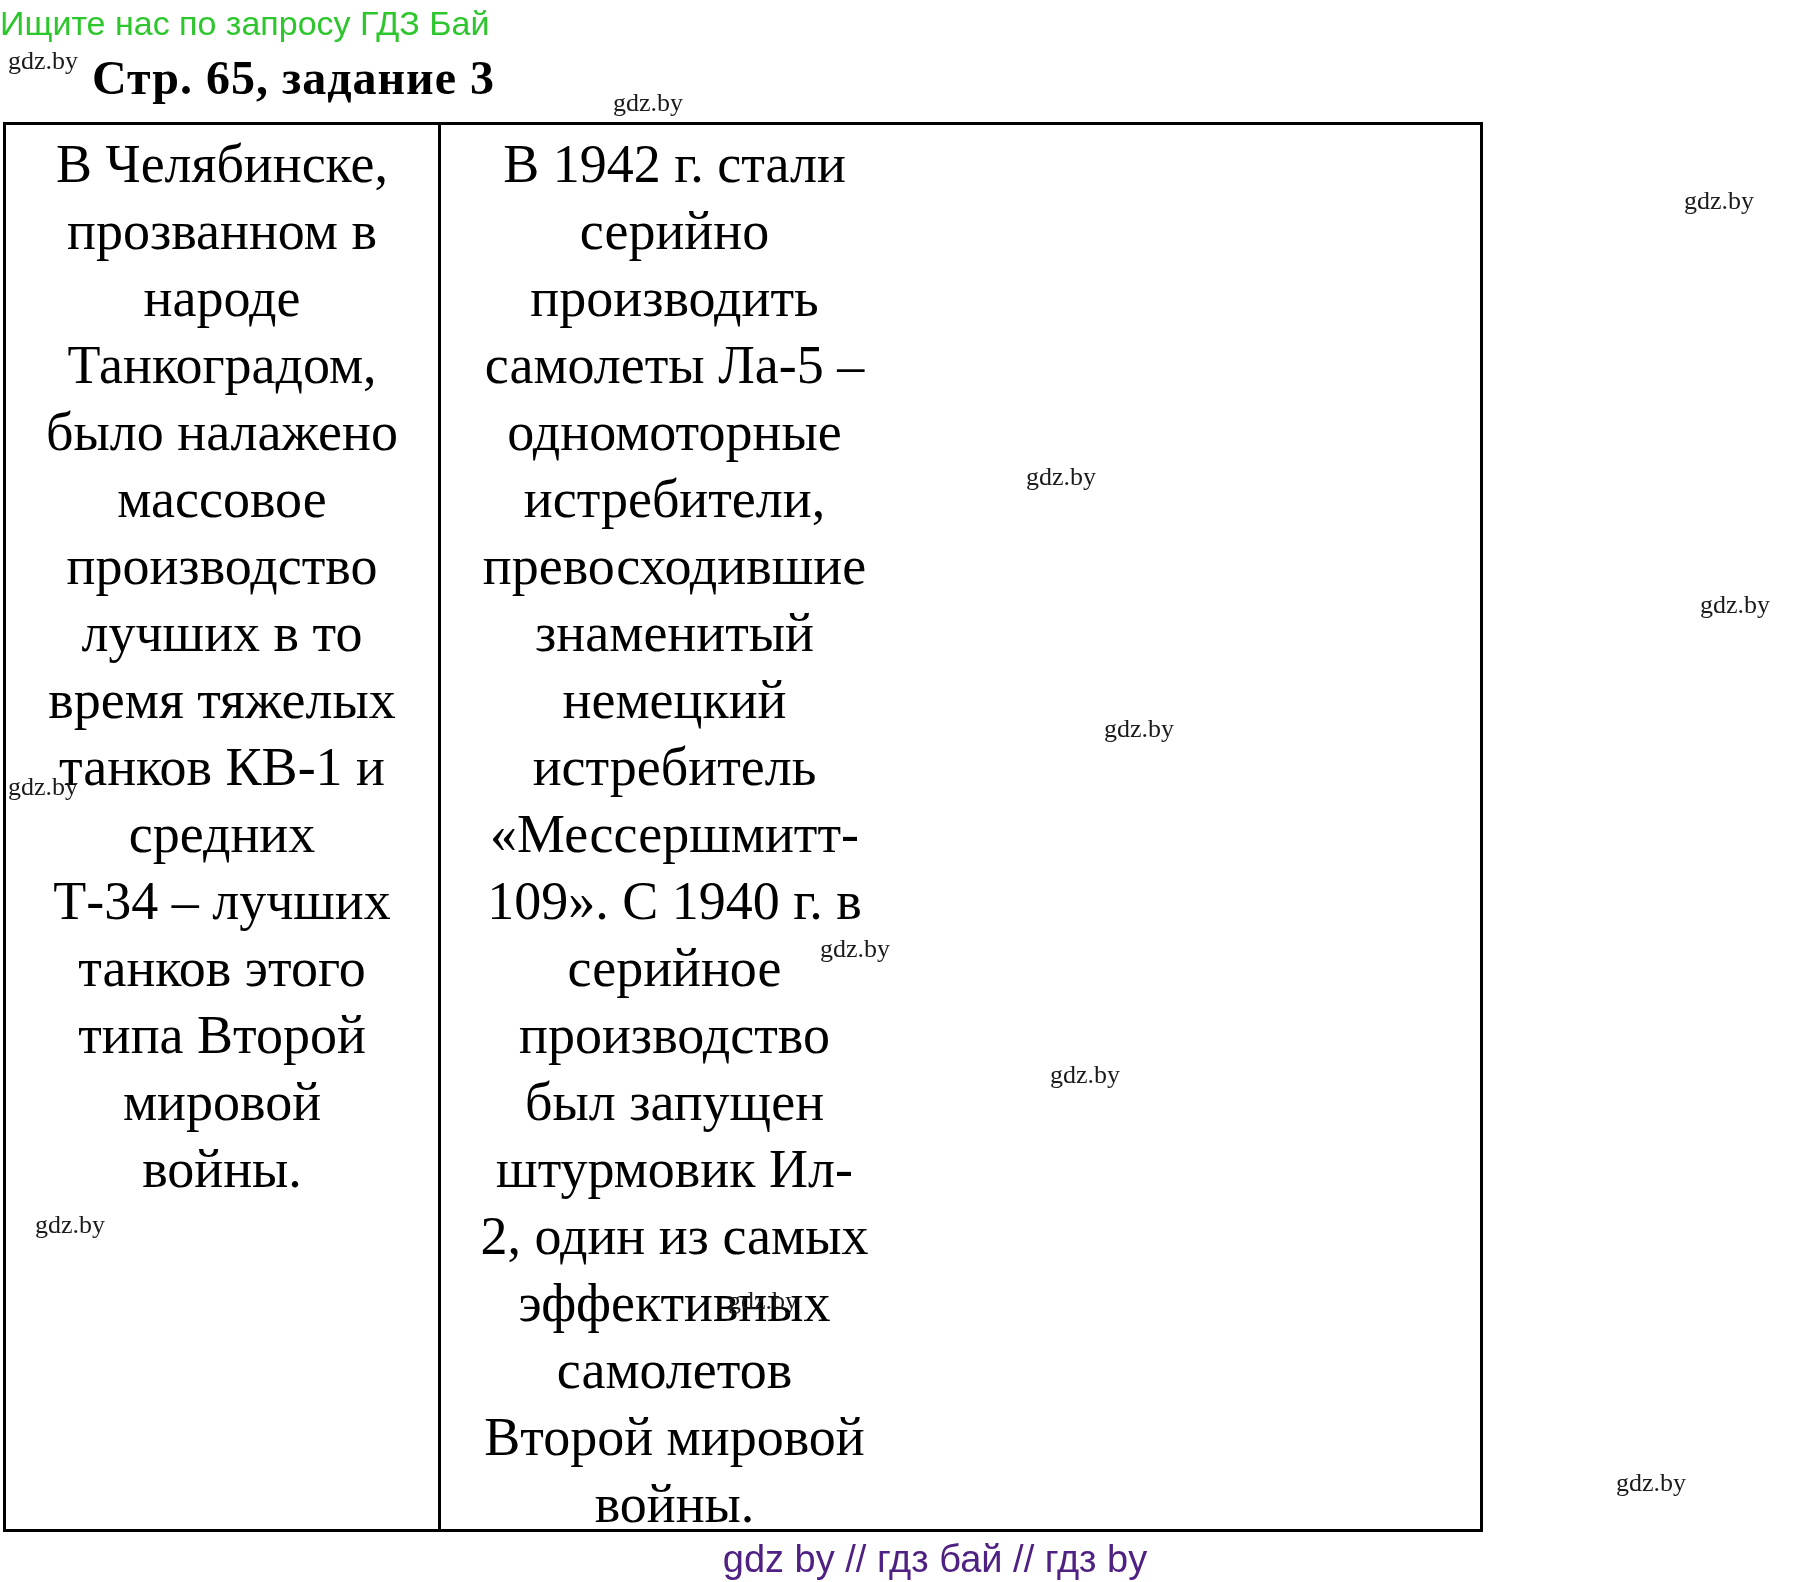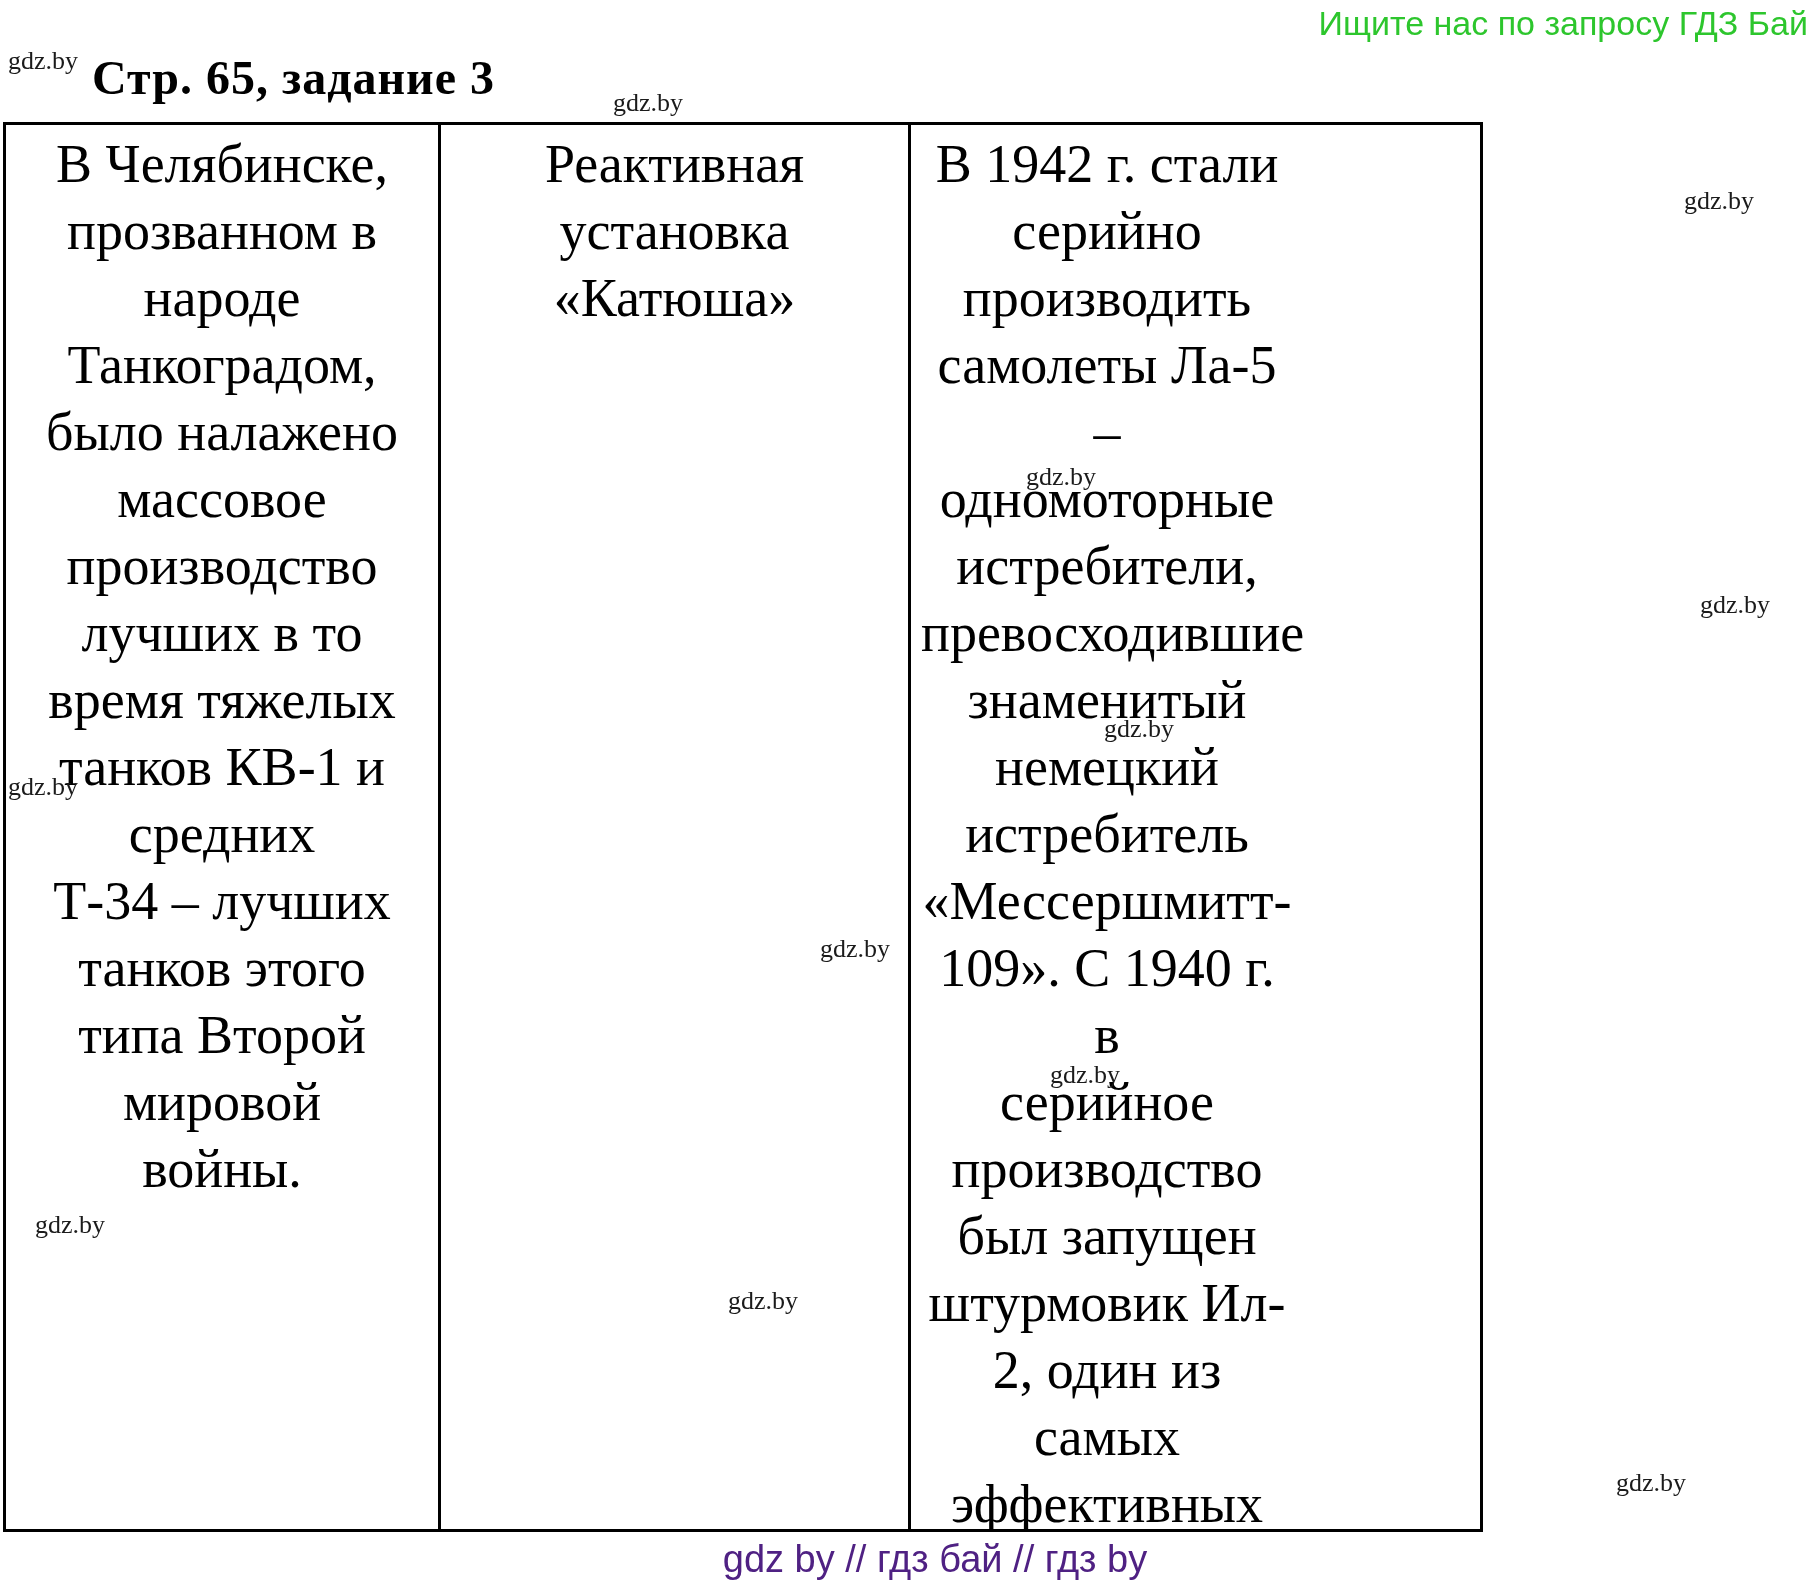--- a/index.html
+++ b/index.html
@@ -13,21 +13,21 @@
   body{
     width:1808px;height:1582px;
     background:#ffffff;
     position:relative;
     overflow:hidden;
     font-family:"Liberation Serif","DejaVu Serif",serif;
     color:var(--body-text);
   }
   .banner{
     position:absolute;left:0;top:4px;width:1808px;
-    text-align:right;
+    text-align:left;
     font-family:"Liberation Sans","DejaVu Sans",sans-serif;
     font-size:34px;line-height:38px;
     color:var(--banner-green);
   }
   .page-title{
     position:absolute;left:92px;top:48px;
     font-size:48px;line-height:60px;font-weight:bold;
     letter-spacing:1px;
     color:var(--body-text);
     white-space:nowrap;
@@ -85,23 +85,20 @@
 производство
 лучших в то
 время тяжелых
 танков КВ-1 и
 средних
 Т-34 – лучших
 танков этого
 типа Второй
 мировой
 войны.</div>
-  <div class="cell">Реактивная
-установка
-«Катюша»</div>
   <div class="cell">В 1942 г. стали
 серийно
 производить
 самолеты Ла-5 –
 одномоторные
 истребители,
 превосходившие
 знаменитый
 немецкий
 истребитель

